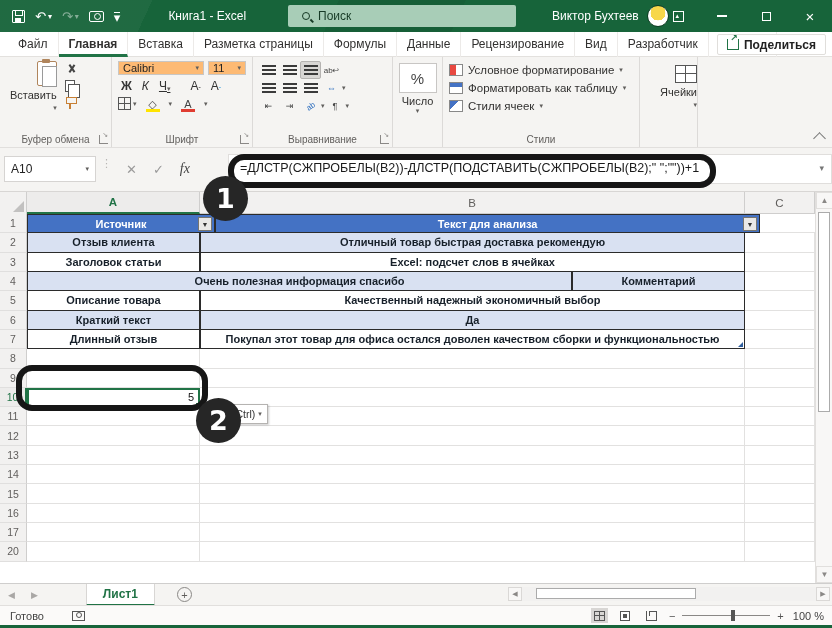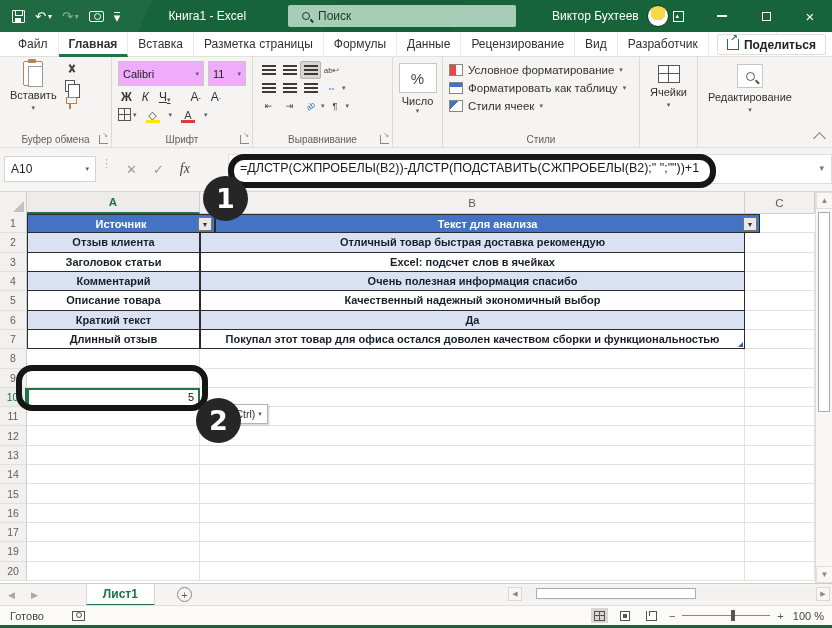--- a/index.html
+++ b/index.html
@@ -47,35 +47,35 @@
   .share-ic { color:#217346; font-size:11px; position:relative; width:12px; height:11px; border:1.2px solid #217346; border-top:none; }
   .share-ic:before { content:"↗"; position:absolute; top:-6px; left:2px; font-size:9px; }
 
   
   .ribbon { position:absolute; top:57px; left:0; width:832px; height:91px; background:#F5F4F2;
     display:flex; border-bottom:1px solid #E1DFDD; }
   .rgroup { position:relative; height:100%; border-right:1px solid #DCDAD8; padding-top:4px; }
   .glabel { position:absolute; bottom:2px; left:0; right:0; text-align:center; font-size:10px; color:#605E5C; white-space:nowrap; }
   .launcher { position:absolute; bottom:3px; right:3px; width:9px; height:9px; border-left:1px solid #8A8886; border-bottom:1px solid #8A8886; }
   .launcher:after { content:"↘"; position:absolute; right:0px; top:-4px; font-size:7px; color:#8A8886; }
-  .bigbtn { display:flex; flex-direction:column; align-items:center; justify-content:flex-start; gap:3px; font-size:11px; color:#323130; }
+  .bigbtn { display:flex; flex-direction:column; align-items:flex-end; justify-content:flex-start; gap:3px; font-size:11px; color:#323130; }
   .drop { font-size:7px; color:#605E5C; }
   .clip-ic { width:20px; height:25px; border:1.6px solid #B0855C; border-radius:2px; position:relative; background:#fff; }
   .clip-ic:before { content:""; position:absolute; top:-3px; left:4px; width:8px; height:4px; background:#B0855C; border-radius:1px; }
   .clip-ic:after { content:""; position:absolute; top:4px; left:4px; width:13px; height:19px; background:#fff; border:1px solid #9a9a9a; }
   .smcol { display:flex; flex-direction:column; gap:5px; margin-top:2px; }
   .scis { position:relative; width:14px; height:12px; }
   .scis:before,.scis:after { content:""; position:absolute; top:1px; left:6px; width:1.6px; height:9px; background:#444; }
   .scis:before { transform:rotate(35deg); } .scis:after { transform:rotate(-35deg); }
   .copy-ic { width:10px; height:12px; border:1.3px solid #555; background:#fff; position:relative; }
   .copy-ic:before { content:""; position:absolute; left:2.5px; top:2.5px; width:10px; height:12px; border:1.3px solid #555; background:#fff; }
   .paint-ic { width:11px; height:12px; position:relative; }
   .paint-ic:before { content:""; position:absolute; top:0; left:1px; width:9px; height:5px; border:1.4px solid #C77F34; }
   .paint-ic:after { content:""; position:absolute; top:6px; left:4px; width:2.5px; height:6px; background:#C77F34; }
-  .selbox { background:#f0abfc; border:1px solid #C8C6C4; font-size:11px; color:#222; display:flex; align-items:center; justify-content:space-between; padding:0 4px; height:25px; }
+  .selbox { background:#fdba74; border:1px solid #C8C6C4; font-size:11px; color:#222; display:flex; align-items:center; justify-content:space-between; padding:0 4px; height:14px; }
   .fontrow { display:flex; gap:4px; padding:0 6px; margin-bottom:4px; align-items:center; }
   .fbtn { font-size:12px; color:#333; padding:0 3px; display:flex; align-items:flex-end; }
   .bold { font-weight:bold; } .ital { font-style:italic; } .unders { text-decoration:underline; }
   .bord-ic { width:13px; height:13px; border:1.3px solid #555; position:relative; }
   .bord-ic:before { content:""; position:absolute; left:5px; top:0; width:1.3px; height:100%; background:#555; }
   .bord-ic:after { content:""; position:absolute; top:5px; left:0; height:1.3px; width:100%; background:#555; }
   .fill-ic,.fcol-ic { position:relative; font-size:11px; color:#444; line-height:10px; text-align:center; width:14px; }
   .bar-y:after,.bar-r:after { content:""; position:absolute; left:0; bottom:-3px; width:14px; height:3px; }
   .bar-y:after { background:#FFE400; } .bar-r:after { background:#E03C31; }
   .bars { width:14px; height:10px; background:repeating-linear-gradient(to bottom,#3b3b3b 0 1.6px,transparent 1.6px 4.2px); }
@@ -362,29 +362,20 @@
     </div>
 
     <div class="rgroup" style="width:58px;">
       <div class="bigbtn" style="margin-top:4px;">
         <span class="cells-ic"></span>
         <span>Ячейки</span>
         <span class="drop">▾</span>
       </div>
     </div>
 
-    <div class="rgroup" style="width:104px;border-right:none;">
-      <div class="bigbtn" style="margin-top:3px;">
-        <span class="edit-ic">
-            <span class="mag2"></span>
-          </span>
-        <span>Редактирование</span>
-        <span class="drop">▾</span>
-      </div>
-    </div>
     <div class="collapse"></div>
   </div>
 
   <div class="formularow">
     <div class="namebox">
       <span>A10</span>
       <span class="drop">▾</span>
     </div>
     <div class="fdots">⋮</div>
     <div class="fbar-ics">
@@ -418,22 +409,22 @@
           <div class="gcell" style="width: 70px;"></div>
         </div>
         <div class="g-row">
           <div class="rowhead">3</div>
           <div class="gcell tbl-cell" style="width: 173px;">Заголовок статьи</div>
           <div class="gcell tbl-cell" style="width: 545px;">Excel: подсчет слов в ячейках</div>
           <div class="gcell" style="width: 70px;"></div>
         </div>
         <div class="g-row">
           <div class="rowhead">4</div>
+          <div class="gcell tbl-cell band" style="width: 545px;">Очень полезная информация спасибо</div>
           <div class="gcell tbl-cell band" style="width: 173px;">Комментарий</div>
-          <div class="gcell tbl-cell band" style="width: 545px;">Очень полезная информация спасибо</div>
           <div class="gcell" style="width: 70px;"></div>
         </div>
         <div class="g-row">
           <div class="rowhead">5</div>
           <div class="gcell tbl-cell" style="width: 173px;">Описание товара</div>
           <div class="gcell tbl-cell" style="width: 545px;">Качественный надежный экономичный выбор</div>
           <div class="gcell" style="width: 70px;"></div>
         </div>
         <div class="g-row">
           <div class="rowhead">6</div>
@@ -496,26 +487,20 @@
           <div class="gcell" style="width: 70px;"></div>
         </div>
         <div class="g-row">
           <div class="rowhead">16</div>
           <div class="gcell" style="width: 173px;"></div>
           <div class="gcell" style="width: 545px;"></div>
           <div class="gcell" style="width: 70px;"></div>
         </div>
         <div class="g-row">
           <div class="rowhead">17</div>
-          <div class="gcell" style="width: 173px;"></div>
-          <div class="gcell" style="width: 545px;"></div>
-          <div class="gcell" style="width: 70px;"></div>
-        </div>
-        <div class="g-row">
-          <div class="rowhead">19</div>
           <div class="gcell" style="width: 173px;"></div>
           <div class="gcell" style="width: 545px;"></div>
           <div class="gcell" style="width: 70px;"></div>
         </div>
         <div class="g-row">
           <div class="rowhead">20</div>
           <div class="gcell" style="width: 173px;"></div>
           <div class="gcell" style="width: 545px;"></div>
           <div class="gcell" style="width: 70px;"></div>
         </div>

